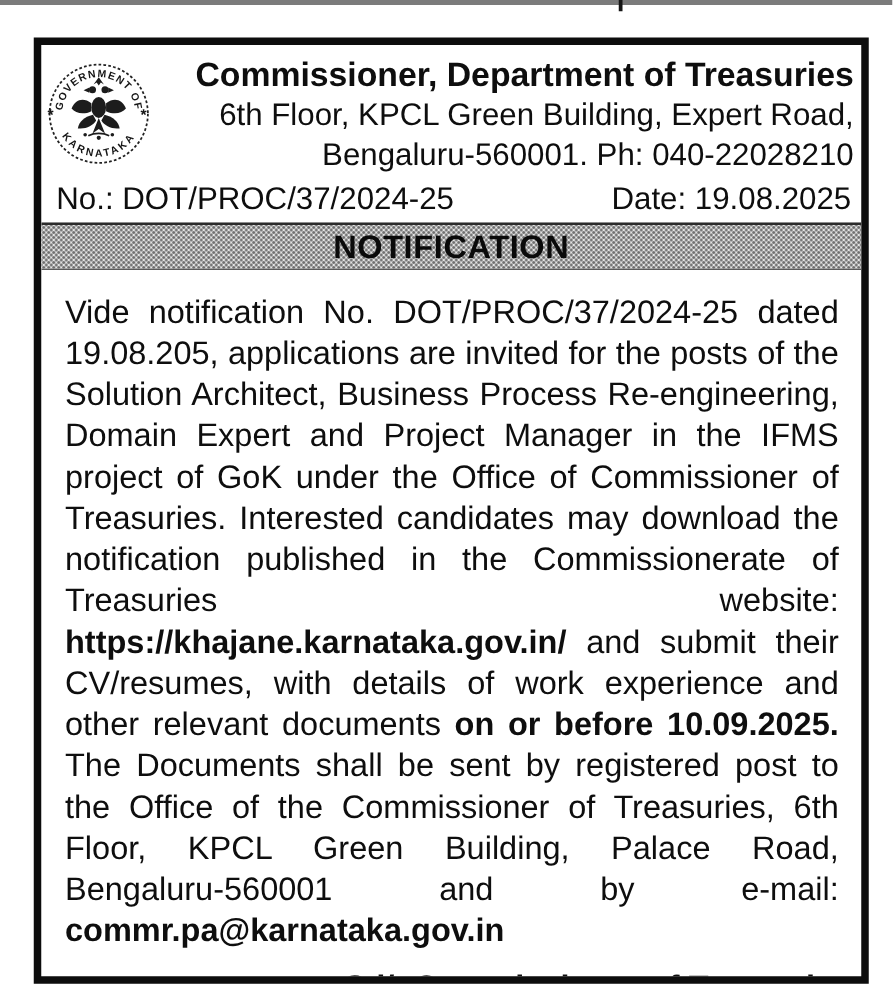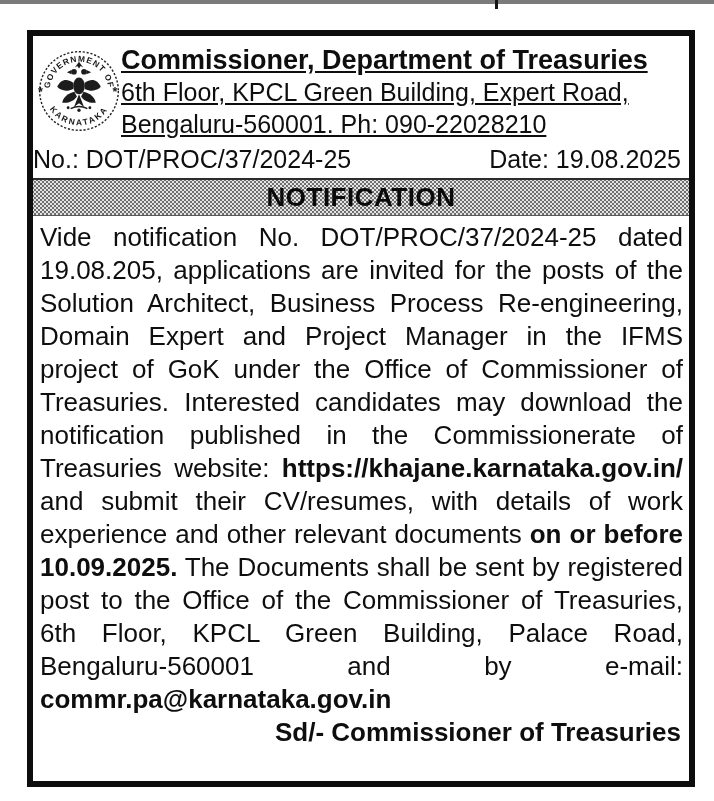--- a/index.html
+++ b/index.html
@@ -37,47 +37,47 @@
     padding:7px 6px 0 4px;
     height:104px;
   }
   .emblem{flex:none;width:84px;height:92px;margin-top:2px;}
   .seal-ring{fill:none;stroke:#222;stroke-width:1.7;stroke-dasharray:2.6 2.1;}
   .seal-text{font-family:"Liberation Sans",sans-serif;font-size:10px;font-weight:bold;fill:#161616;letter-spacing:1.2px;}
   .seal-text-bottom{letter-spacing:2.4px;}
   .seal-star{font-family:"Liberation Sans",sans-serif;font-size:15px;font-weight:bold;fill:#161616;}
   .motif{fill:#1c1c1c;stroke:none;}
   .motif-line{fill:none;stroke:#1c1c1c;stroke-width:1.6;}
-  .masthead-text{flex:1;text-align:left;padding-top:1px;text-decoration:underline;}
+  .masthead-text{flex:1;text-align:right;padding-top:1px;}
   .org-name{
     font-size:27px;font-weight:bold;line-height:32px;letter-spacing:0px;
   }
   .address{font-size:25px;line-height:32px;}
   .ref-row{
     display:flex;justify-content:space-between;align-items:baseline;
-    padding:6px 8px 6px 0;
+    padding:6px 8px 6px 12px;
     font-size:25px;line-height:26px;
   }
   .band{
     height:38px;width:100%;
     display:flex;align-items:center;justify-content:center;
     border-top:2px solid #2b2b2b;
     border-bottom:1px solid #5a5a5a;
     background-color:var(--band-bg);
     background-image:
       radial-gradient(circle, var(--band-dot) 1px, rgba(0,0,0,0) 1.25px),
       radial-gradient(circle, var(--band-dot) 1px, rgba(0,0,0,0) 1.25px);
     background-size:4px 4px;
     background-position:0 0, 2px 2px;
   }
   .band span{
     font-size:26px;font-weight:bold;letter-spacing:0.5px;color:#0a0a0a;
   }
   .body-text{
-    margin:0;padding:5px 6px 0 7px;
+    margin:12px;padding:5px 6px 0 7px;
     font-size:26px;line-height:33px;
     text-align:justify;text-justify:inter-word;
   }
   .b{font-weight:bold;}
   .url{overflow-wrap:anywhere;}
   .signoff{
     padding:0 8px;
     font-size:26px;line-height:33px;font-weight:bold;text-align:right;margin-left:28px;
   }
 </style>
@@ -118,21 +118,21 @@
         <path class="motif" d="M50 59 L44 74 L50 69.5 L56 74 Z"></path>
         <path class="motif-line" d="M40 76 C46 73 54 73 60 76"></path>
         <circle class="motif" cx="37" cy="75" r="1.7"></circle>
         <circle class="motif" cx="63" cy="75" r="1.7"></circle>
         <circle class="motif" cx="50" cy="78" r="2"></circle>
       </g>
     </svg>
     <div class="masthead-text">
       <div class="org-name">Commissioner, Department of Treasuries</div>
       <div class="address">6th Floor, KPCL Green Building, Expert Road,</div>
-      <div class="address">Bengaluru-560001. Ph: 090-22028210</div>
+      <div class="address">Bengaluru-560001. Ph: 040-22028210</div>
     </div>
   </div>
 
   <div class="ref-row">
     <span>No.: DOT/PROC/37/2024-25</span>
     <span>Date: 19.08.2025</span>
   </div>
 
   <div class="band">
     <span>NOTIFICATION</span>

